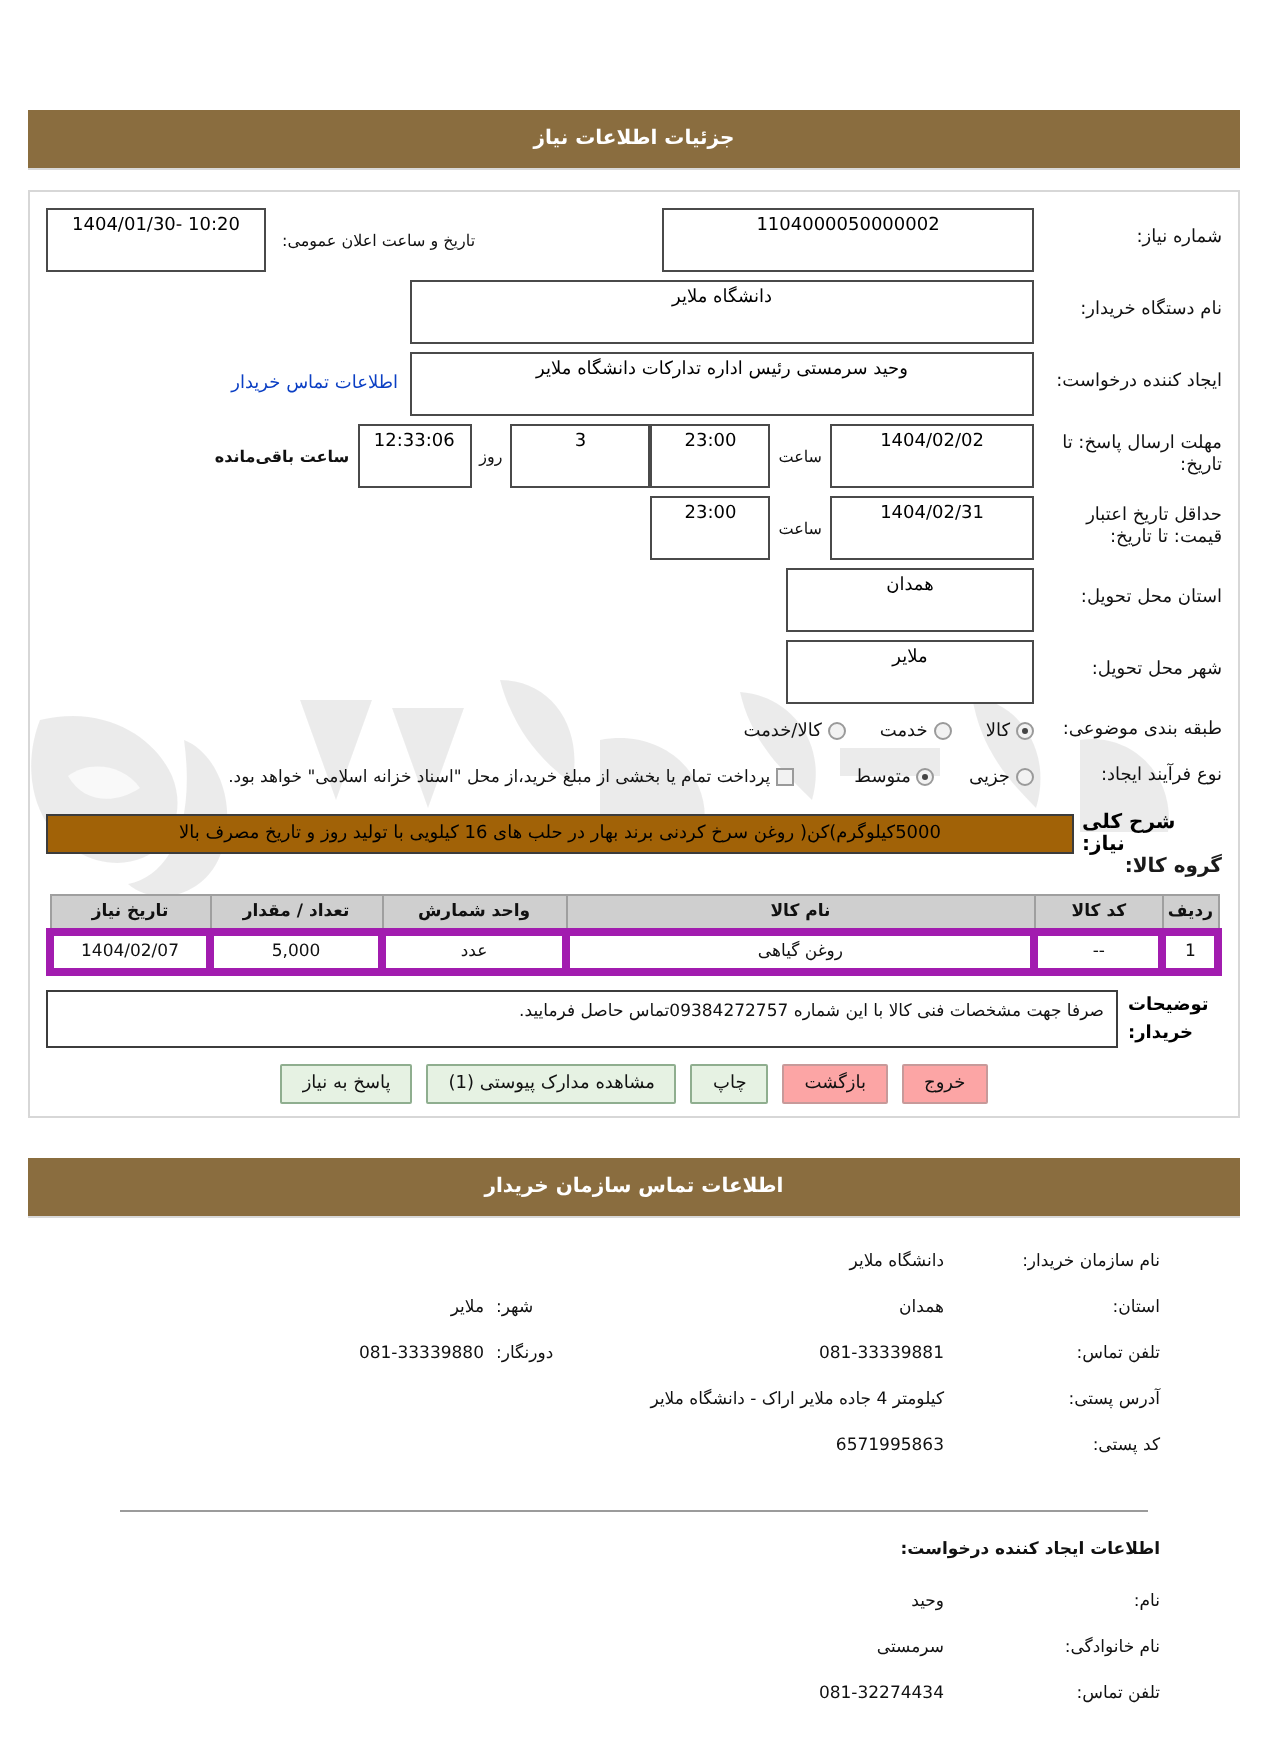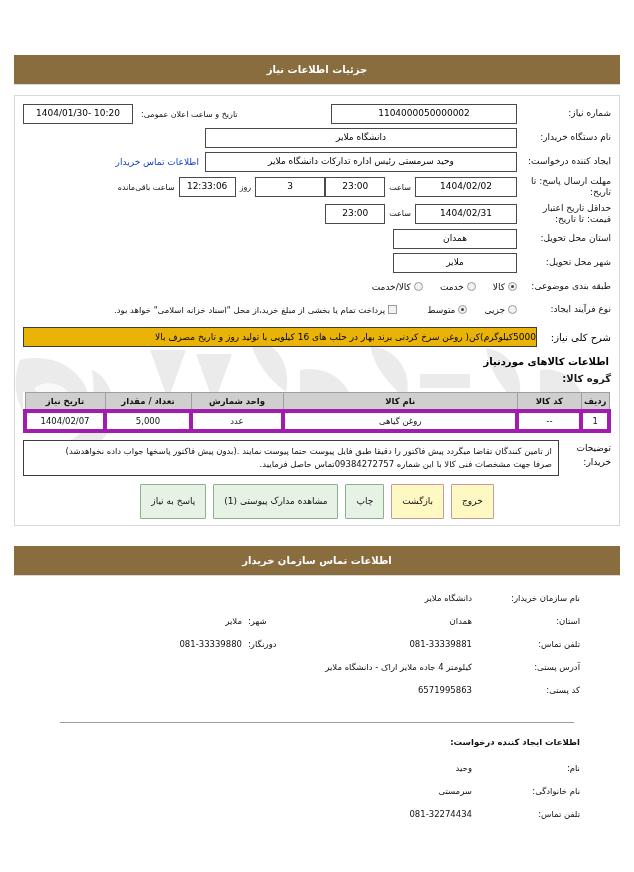--- a/index.html
+++ b/index.html
@@ -69,21 +69,21 @@
     flex: 0 0 94px;
     text-align: right;
     padding-left: 6px;
     font-size: 9px;
     color: #111;
     line-height: 1.25;
   }
   .fbox {
     border: 1px solid #4a4a4a;
     background: #fff;
-    height: 20px;
+    height: 32px;
     line-height: 17px;
     padding: 0 5px;
     font-size: 9px;
     text-align: center;
     color: #000;
     white-space: nowrap;
     overflow: hidden;
   }
   .fbox.w-main   { width: 186px; }
   .fbox.w-wide   { width: 312px; }
@@ -106,20 +106,21 @@
     text-decoration: none;
     padding: 0 6px;
     white-space: nowrap;
     cursor: pointer;
   }
   .remain-text {
     font-size: 8px;
     color: #111;
     padding-right: 4px;
     white-space: nowrap;
+    font-weight: bold;
   }
   .pub-label {
     font-size: 8px;
     color: #111;
     padding: 0 5px 0 8px;
     white-space: nowrap;
   }
   .spacer-flex { flex: 1 1 auto; }
 
   
@@ -140,29 +141,29 @@
   }
   .opt-text { font-size: 9px; color: #111; white-space: nowrap; }
   .note-inline { font-size: 8.5px; color: #111; }
 
   
   .desc-row {
     display: flex; align-items: center;
     margin: 8px 0 0 0;
   }
   .desc-label {
-    font-weight: normal; font-size: 10px; color: #000;
-    width: 74px; flex: 0 0 74px; text-align: right; padding-left: 4px;
+    font-weight: bold; font-size: 10px; color: #000;
+    width: 74px; flex: 0 0 74px; text-align: left; padding-left: 4px;
   }
   .desc-box {
     flex: 1 1 auto;
     border: 1px solid #3c3c3c;
-    background: #eab308;
+    background: #a16207;
     height: 20px; line-height: 18px;
-    font-size: 9px; color: #000;
+    font-size: 9px; text-align: center; color: #000;
     overflow: hidden; white-space: nowrap;
   }
 
   .subtitle {
     font-weight: bold; font-size: 10px; color: #000;
     margin: 9px 0 6px 0; text-align: right; padding-right: 2px;
   }
 
   .group-row { display: flex; align-items: center; margin-bottom: 8px; }
   .group-label { font-weight: bold; font-size: 10px; width: 74px; flex: 0 0 74px; text-align: right; padding-left: 4px; }
@@ -199,50 +200,50 @@
   .col-row   { width: 16px; }
   .col-code  { width: 64px; }
   .col-unit  { width: 92px; }
   .col-qty   { width: 86px; }
   .col-date  { width: 80px; }
 
   
   .notes-row { display: flex; align-items: stretch; margin-bottom: 8px; }
   .notes-label {
     width: 52px; flex: 0 0 52px;
-    font-weight: normal; font-size: 9px; color: #000;
-    text-align: right; padding: 2px 0 0 5px; line-height: 1.5;
+    font-weight: bold; font-size: 9px; color: #000;
+    text-align: left; padding: 2px 0 0 5px; line-height: 1.5;
   }
   .notes-box {
     flex: 1 1 auto;
     border: 1px solid #3c3c3c; background: #fff;
     padding: 4px 6px; font-size: 8.5px; line-height: 1.55;
     color: #111; text-align: right;
   }
   .notes-box p { margin: 0; }
 
   
   .btnbar {
     display: flex; justify-content: center; align-items: center;
     gap: 7px; margin: 6px 0 2px 0;
   }
   .btn {
     border: 1px solid #8fae8f;
     background: #e6f2e3;
     color: #111;
     font-size: 9px;
     padding: 3px 10px;
-    height: 35px;
+    height: 20px;
     line-height: 11px;
     cursor: pointer;
     border-radius: 1px;
     white-space: nowrap;
     font-family: "DejaVu Sans", "Liberation Sans", sans-serif;
   }
-  .btn.red { background: #fef9c3; border-color: #c79a9a; }
+  .btn.red { background: #fca5a5; border-color: #c79a9a; }
 
   
   .contact-wrap { margin: 20px 14px 0 14px; }
   .contact-body { padding: 18px 40px 6px 40px; }
   .crow {
     display: flex; align-items: flex-start;
     margin-bottom: 13px; font-size: 8.5px;
   }
   .clabel {
     width: 108px; flex: 0 0 108px; text-align: right;
@@ -370,21 +371,20 @@
         <span class="chk"></span>
         <span class="note-inline">پرداخت تمام یا بخشی از مبلغ خرید،از محل "اسناد خزانه اسلامی" خواهد بود.</span>
       </label>
     </div>
 
     <div class="desc-row">
       <div class="desc-label">شرح کلی نیاز:</div>
       <div class="desc-box">5000کیلوگرم)کن( روغن سرخ کردنی برند بهار در حلب های 16 کیلویی با تولید روز و تاریخ مصرف بالا</div>
     </div>
 
-    <div class="subtitle">اطلاعات کالاهای موردنیاز</div>
 
     <div class="group-row">
       <div class="group-label">گروه کالا:</div>
     </div>
 
     <table class="items">
       <thead>
         <tr>
           <th class="col-row">ردیف</th>
           <th class="col-code">کد کالا</th>
@@ -402,21 +402,20 @@
           <td>عدد</td>
           <td>5,000</td>
           <td>1404/02/07</td>
         </tr>
       </tbody>
     </table>
 
     <div class="notes-row">
       <div class="notes-label">توضیحات خریدار:</div>
       <div class="notes-box">
-        <p>از تامین کنندگان تقاضا میگردد پیش فاکتور را دقیقا طبق فایل پیوست حتما پیوست نمایند .(بدون پیش فاکتور پاسخها جواب داده نخواهدشد)</p>
         <p>صرفا جهت مشخصات فنی کالا با این شماره 09384272757تماس حاصل فرمایید.</p>
       </div>
     </div>
 
     <div class="btnbar">
       <button class="btn red">خروج</button>
       <button class="btn red">بازگشت</button>
       <button class="btn">چاپ</button>
       <button class="btn">مشاهده مدارک پیوستی (1)</button>
       <button class="btn">پاسخ به نیاز</button>

